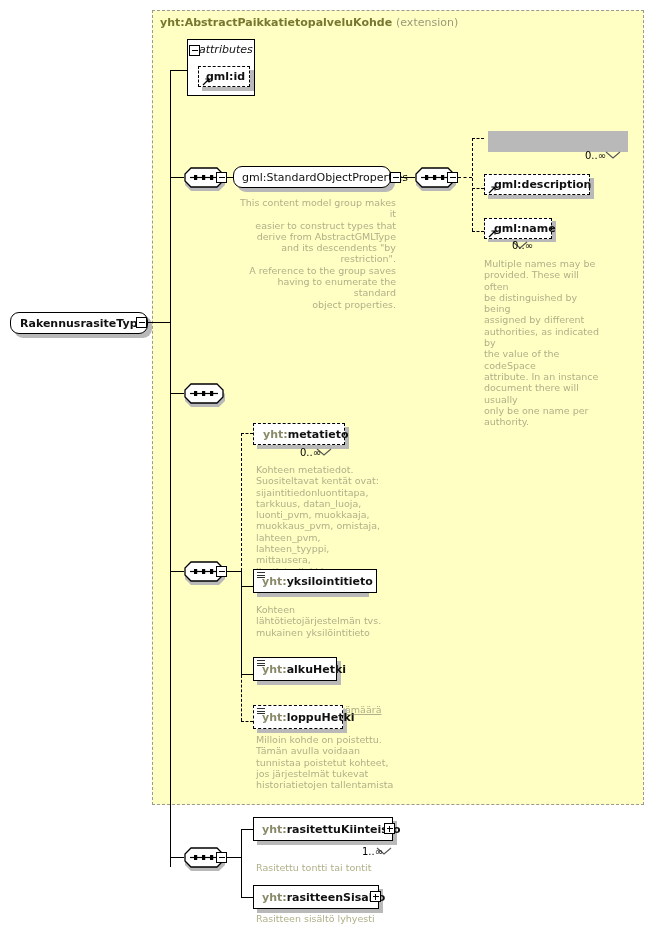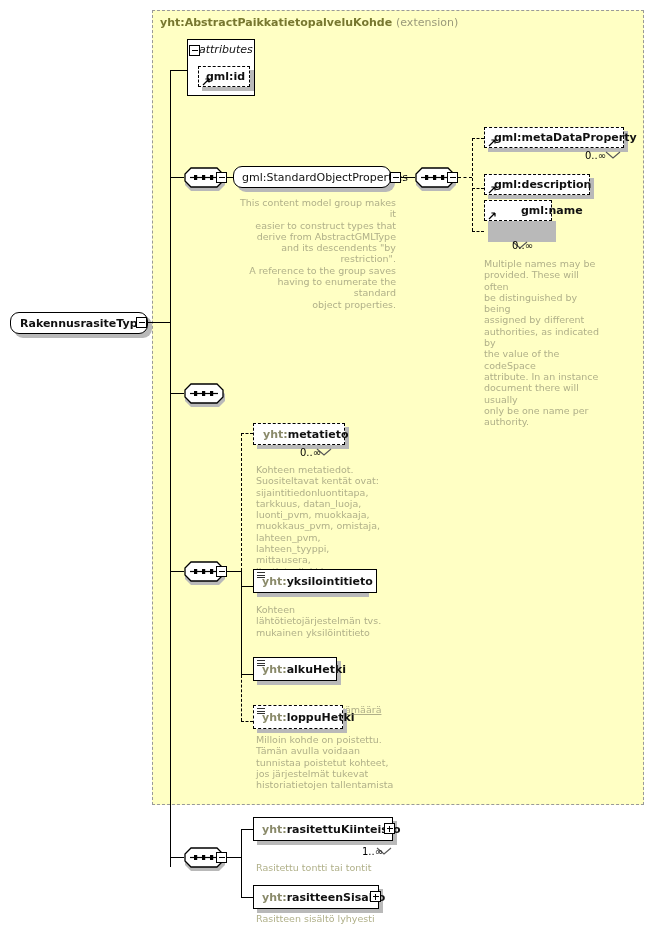--- a/index.html
+++ b/index.html
@@ -190,47 +190,39 @@
   </div>
   <div class="expander" style="left:447px;top:172px;"></div>
   <div class="abs ln-h-d" style="left:458px;top:177px;width:14px;"></div>
 
   <div class="abs ln-v-d" style="left:472px;top:138px;height:93px;"></div>
   <div class="abs ln-h-d" style="left:472px;top:138px;width:12px;"></div>
   <div class="abs ln-h-d" style="left:472px;top:188px;width:12px;"></div>
   <div class="abs ln-h-d" style="left:472px;top:231px;width:12px;"></div>
 
   <div class="shadow" style="left:488px;top:131px;width:140px;height:21px;"></div>
-  <div class="abs ebox dashed" style="left:484px;top:127px;width:140px;height:21px;">
-    <span class="lbl">gml:metaDataProperty</span>
-    <span class="ref-arrow">
-      <svg width="9" height="9" viewBox="0 0 9 9">
-          <path d="M1 8 L7 2 M7 2 L3.4 2 M7 2 L7 5.6" stroke="#000" stroke-width="1.2" fill="none"></path>
-        </svg>
-    </span>
-  </div>
   <div class="abs" style="left:605px;top:145px;">
     <svg width="16" height="9" viewBox="0 0 16 9">
         <path d="M1 1 L8 7 L15 1" stroke="#555" stroke-width="1.1" fill="none"></path>
       </svg>
   </div>
   <div class="occ" style="left:585px;top:150px;">0..∞</div>
 
   <div class="shadow" style="left:488px;top:178px;width:106px;height:21px;"></div>
   <div class="abs ebox dashed" style="left:484px;top:174px;width:106px;height:21px;">
     <span class="lbl">gml:description</span>
     <span class="ref-arrow">
       <svg width="9" height="9" viewBox="0 0 9 9">
           <path d="M1 8 L7 2 M7 2 L3.4 2 M7 2 L7 5.6" stroke="#000" stroke-width="1.2" fill="none"></path>
         </svg>
     </span>
   </div>
 
   <div class="shadow" style="left:488px;top:221px;width:68px;height:21px;"></div>
-  <div class="abs ebox dashed" style="left:484px;top:200px;width:68px;height:21px;padding-left:27px;">
+  <div class="abs ebox dashed" style="left:484px;top:218px;width:68px;height:21px;">
     <span class="lbl">gml:name</span>
     <span class="ref-arrow">
       <svg width="9" height="9" viewBox="0 0 9 9">
           <path d="M1 8 L7 2 M7 2 L3.4 2 M7 2 L7 5.6" stroke="#000" stroke-width="1.2" fill="none"></path>
         </svg>
     </span>
   </div>
   <div class="abs" style="left:512px;top:235px;">
     <svg width="16" height="9" viewBox="0 0 16 9">
         <path d="M1 1 L8 7 L15 1" stroke="#555" stroke-width="1.1" fill="none"></path>

